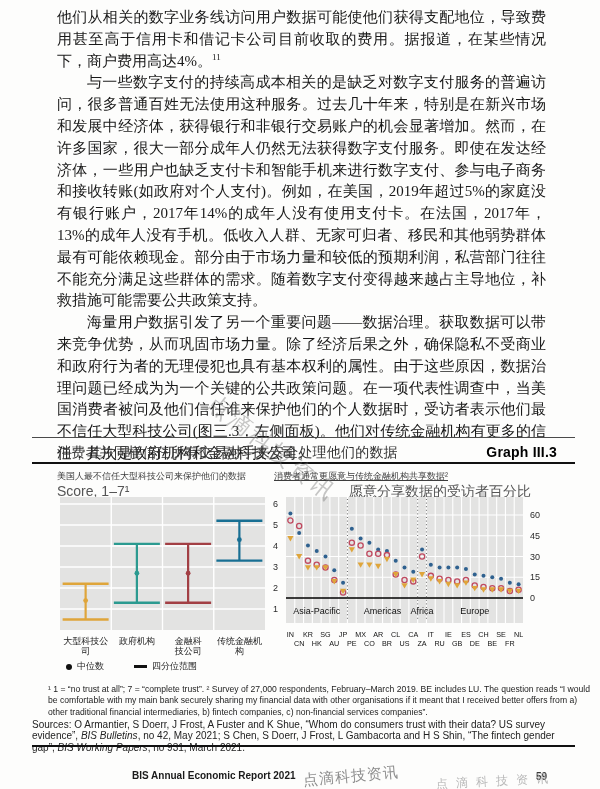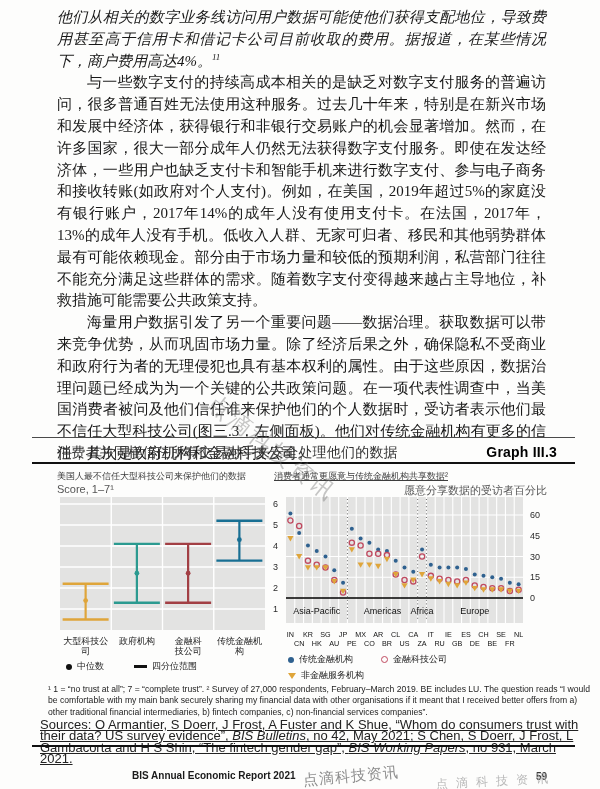--- a/index.html
+++ b/index.html
@@ -4,59 +4,59 @@
 <style>
   html,body{margin:0;padding:0;}
   body{width:600px;height:789px;position:relative;background:#ffffff;
        font-family:"Liberation Serif",serif;color:#1c1c1c;overflow:hidden;}
   .page{position:absolute;inset:0;background:#fdfdfc;}
 
   
   .body-text{position:absolute;left:57px;top:7px;width:489px;
              font-size:15px;line-height:21.8px;text-align:justify;color:#181818;}
   .body-text p{margin:0;text-indent:2em;}
-  .body-text p.noindent{text-indent:0;font-style:italic;}
+  .body-text p.noindent{text-indent:0;}
   .body-text sup{font-size:9px;line-height:0;}
 
   
   .graph-block{position:absolute;left:32px;top:437px;width:543px;height:312px;
                font-family:"Liberation Sans",sans-serif;color:#222;}
   .g-toprule{position:absolute;left:0;top:0;width:543px;height:1px;background:#4a4a4a;}
   .g-titlerow{position:absolute;left:25px;right:18px;top:7px;display:flex;
               justify-content:space-between;font-size:14px;color:#333;letter-spacing:.2px;}
   .g-num{font-weight:bold;color:#000;}
   .g-thickrule{position:absolute;left:0;top:25px;width:543px;height:2px;background:#111;}
 
   .panels{position:absolute;left:0;top:27px;width:543px;height:245px;}
   .p-title{position:absolute;font-size:9px;color:#3d3d3d;}
   .p-title.lt{left:25px;top:6px;width:225px;}
   .p-title.rt{left:242px;top:6px;width:280px;text-decoration:underline;}
-  .p-note{position:absolute;font-size:11px;color:#555;}
+  .p-note{position:absolute;font-size:14px;color:#555;}
   .p-note.lt{left:25px;top:19px;}
-  .p-note.rt{right:28px;top:19px;left:auto;color:#555;}
+  .p-note.rt{right:44px;top:19px;left:auto;color:#555;}
 
   svg{font-family:"Liberation Sans",sans-serif;}
   #chart-left{position:absolute;left:28px;top:33px;}
   #chart-right{position:absolute;left:254px;top:33px;}
 
   .legend{position:absolute;font-size:9px;color:#222;}
   .legend-left{left:34px;top:196px;display:flex;gap:30px;align-items:center;}
   .legend-right{left:256px;top:189px;display:flex;flex-direction:column;gap:3px;}
   .legend-row{display:flex;gap:28px;align-items:center;}
   .l-item{display:flex;align-items:center;gap:5px;}
   .g-dot-k{width:6px;height:6px;background:#111;border-radius:50%;display:inline-block;}
   .g-dash-k{width:13px;height:2.5px;background:#111;display:inline-block;}
   .g-dot-b{width:6px;height:6px;background:#2f618f;border-radius:50%;display:inline-block;}
   .g-circ-r{width:5px;height:5px;border:1.6px solid #c04a60;border-radius:50%;display:inline-block;background:transparent;}
   .g-tri-y{width:0;height:0;border-left:4px solid transparent;border-right:4px solid transparent;
            border-top:6px solid #dfa53a;display:inline-block;}
 
   .fnotes{position:absolute;left:16px;top:247px;width:543px;font-size:8.6px;line-height:11.4px;
           color:#222;text-align:left;}
-  .sources{position:absolute;left:8px;top:282px;width:543px;font-size:13px;line-height:11.4px;color:#222;text-decoration:underline;}
+  .sources{position:absolute;left:0;top:282px;width:543px;font-size:10px;line-height:11.4px;color:#222;}
   .g-botrule{position:absolute;left:0;top:308px;width:543px;height:2px;background:#111;}
 
   
   .f-report{position:absolute;left:132px;top:770px;font-size:10px;font-weight:bold;
             font-family:"Liberation Sans",sans-serif;color:#1a1a1a;}
   .f-wm{position:absolute;left:303px;top:767px;font-size:15px;color:#8e8e8e;
         transform:rotate(-5deg);font-family:"Liberation Serif",serif;letter-spacing:1px;}
   .f-page{position:absolute;left:516px;top:771px;font-size:10px;font-weight:bold;color:#3a3a3a;
           font-family:"Liberation Sans",sans-serif;margin-left:20px;}
   .f-corner-wm{position:absolute;left:436px;top:773px;font-size:12px;color:#b9b9b9;
@@ -291,38 +291,20 @@
         <span class="l-item">
             <span class="g-dot-k"></span>
             <span>中位数</span>
           </span>
         <span class="l-item">
             <span class="g-dash-k"></span>
             <span>四分位范围</span>
           </span>
       </div>
 
-      <div class="legend legend-right">
-        <span class="legend-row">
-          <span class="l-item">
-              <span class="g-dot-b"></span>
-              <span>传统金融机构</span>
-            </span>
-          <span class="l-item">
-              <span class="g-circ-r"></span>
-              <span>金融科技公司</span>
-            </span>
-        </span>
-        <span class="legend-row">
-          <span class="l-item">
-              <span class="g-tri-y"></span>
-              <span>非金融服务机构</span>
-            </span>
-        </span>
-      </div>
     </div>
 
     <div class="fnotes">¹ 1 = “no trust at all”; 7 = “complete trust”.   ² Survey of 27,000 respondents, February–March 2019. BE includes LU. The question reads “I would be comfortable with my main bank securely sharing my financial data with other organisations if it meant that I received better offers from a) other traditional financial intermediaries, b) fintech companies, c) non-financial services companies”.</div>
     <div class="sources"><span>Sources: O Armantier, S Doerr, J Frost, A Fuster and K Shue, “Whom do consumers trust with their data? US survey evidence”, </span><i>BIS Bulletins</i><span>, no 42, May 2021; S Chen, S Doerr, J Frost, L Gambacorta and H S Shin, “The fintech gender gap”, </span><i>BIS Working Papers</i><span>, no 931, March 2021.</span></div>
     <div class="g-botrule"></div>
   </div>
 
   <span class="f-report">BIS Annual Economic Report 2021</span>
   <span class="f-wm">点滴科技资讯</span>
   <span class="f-page">59</span>

